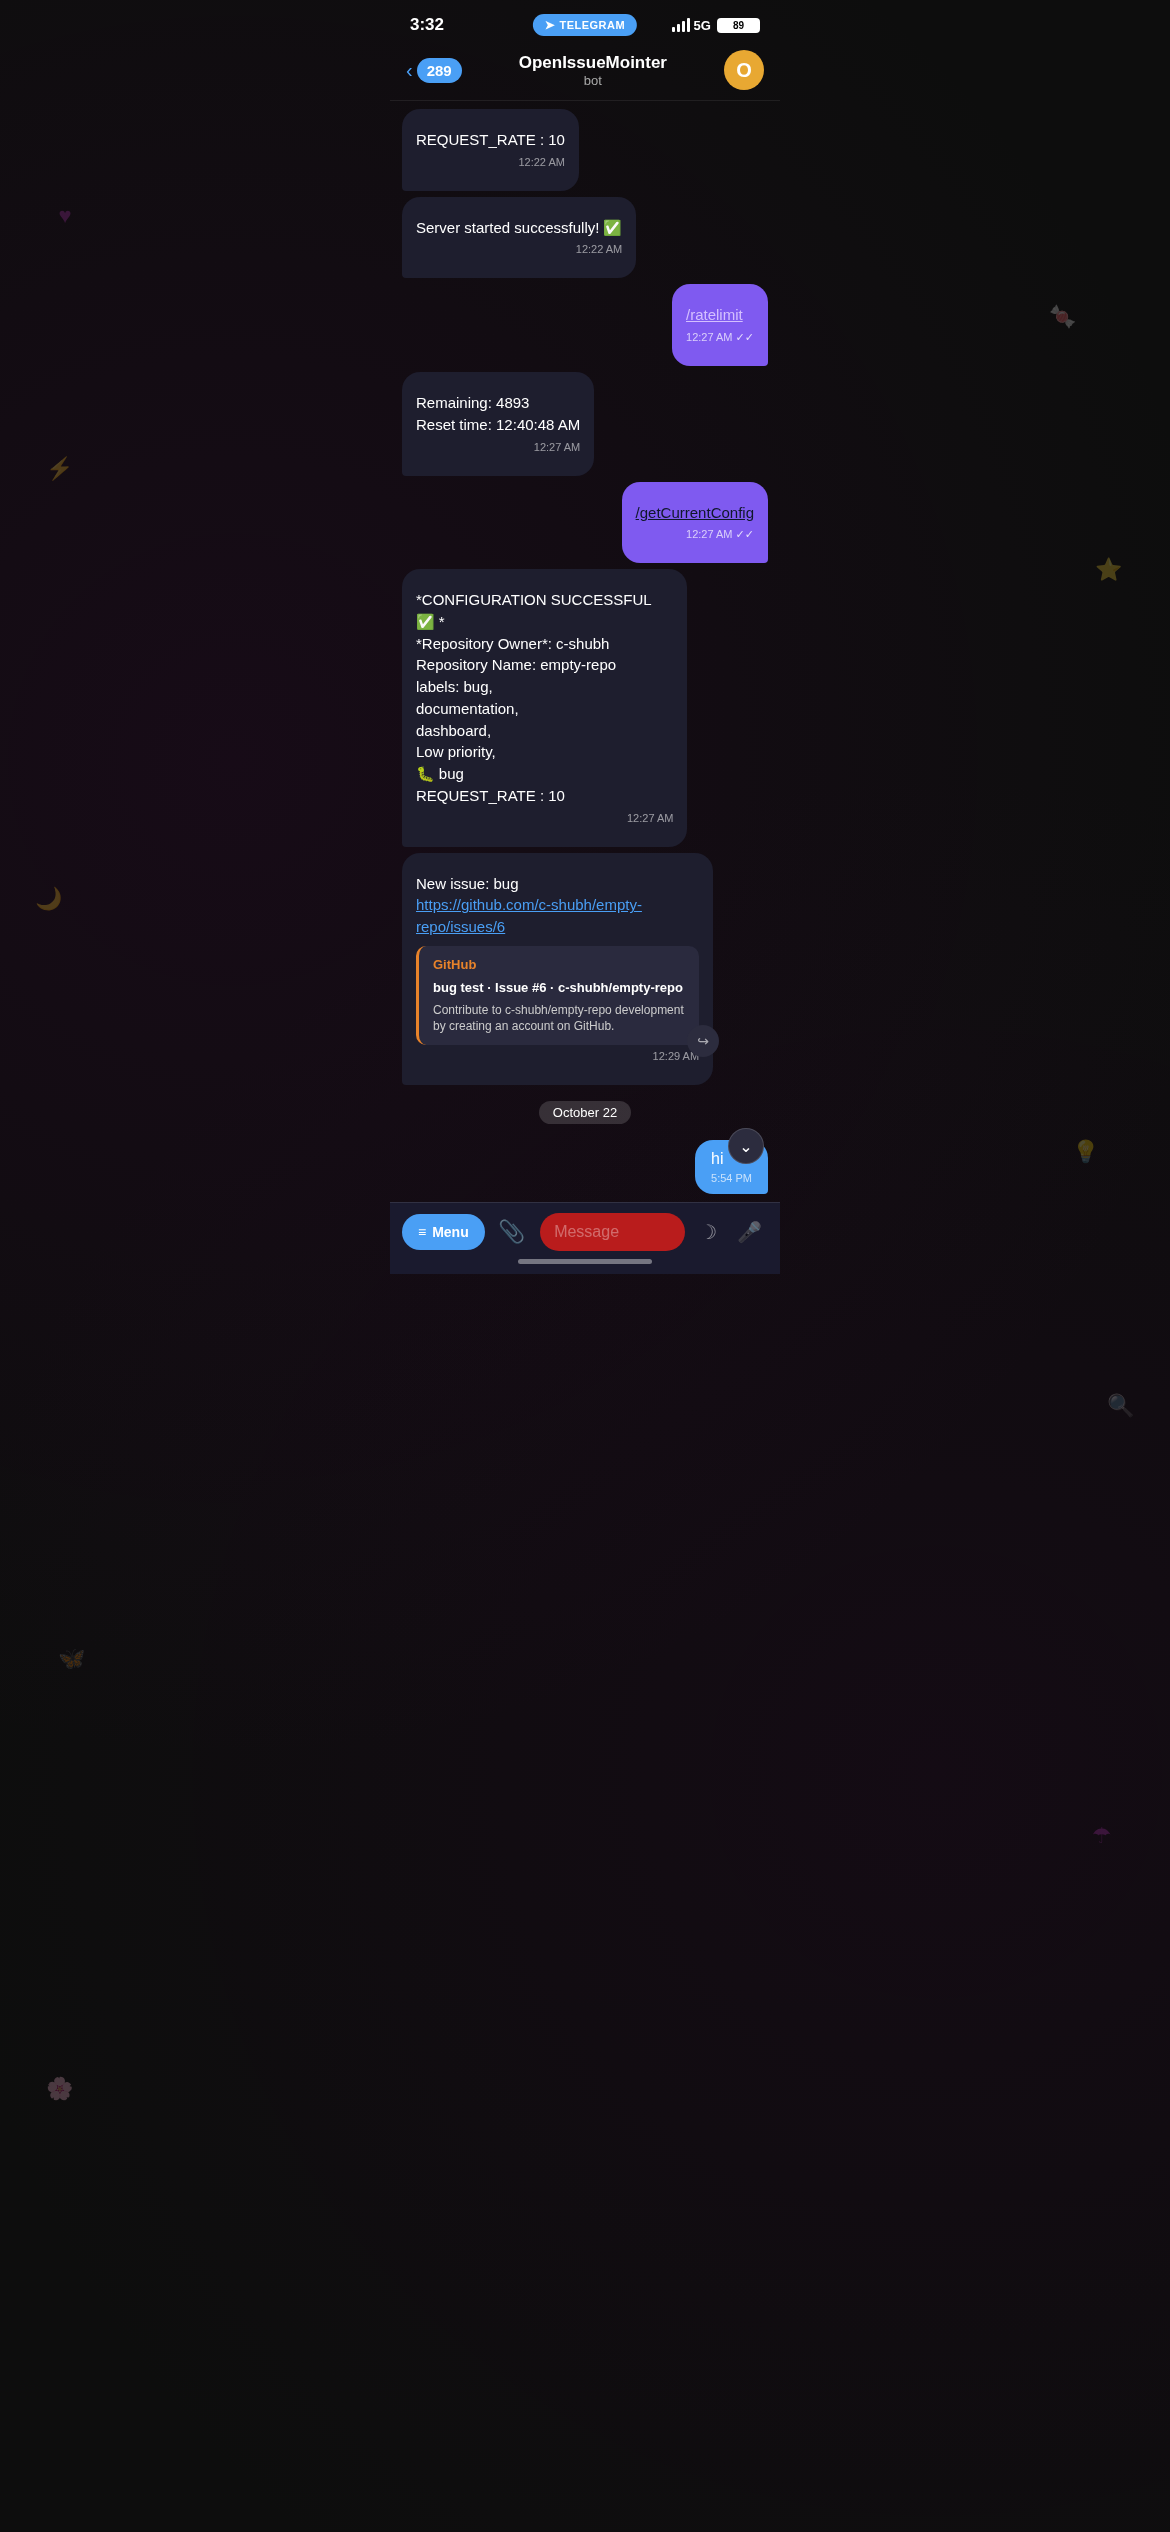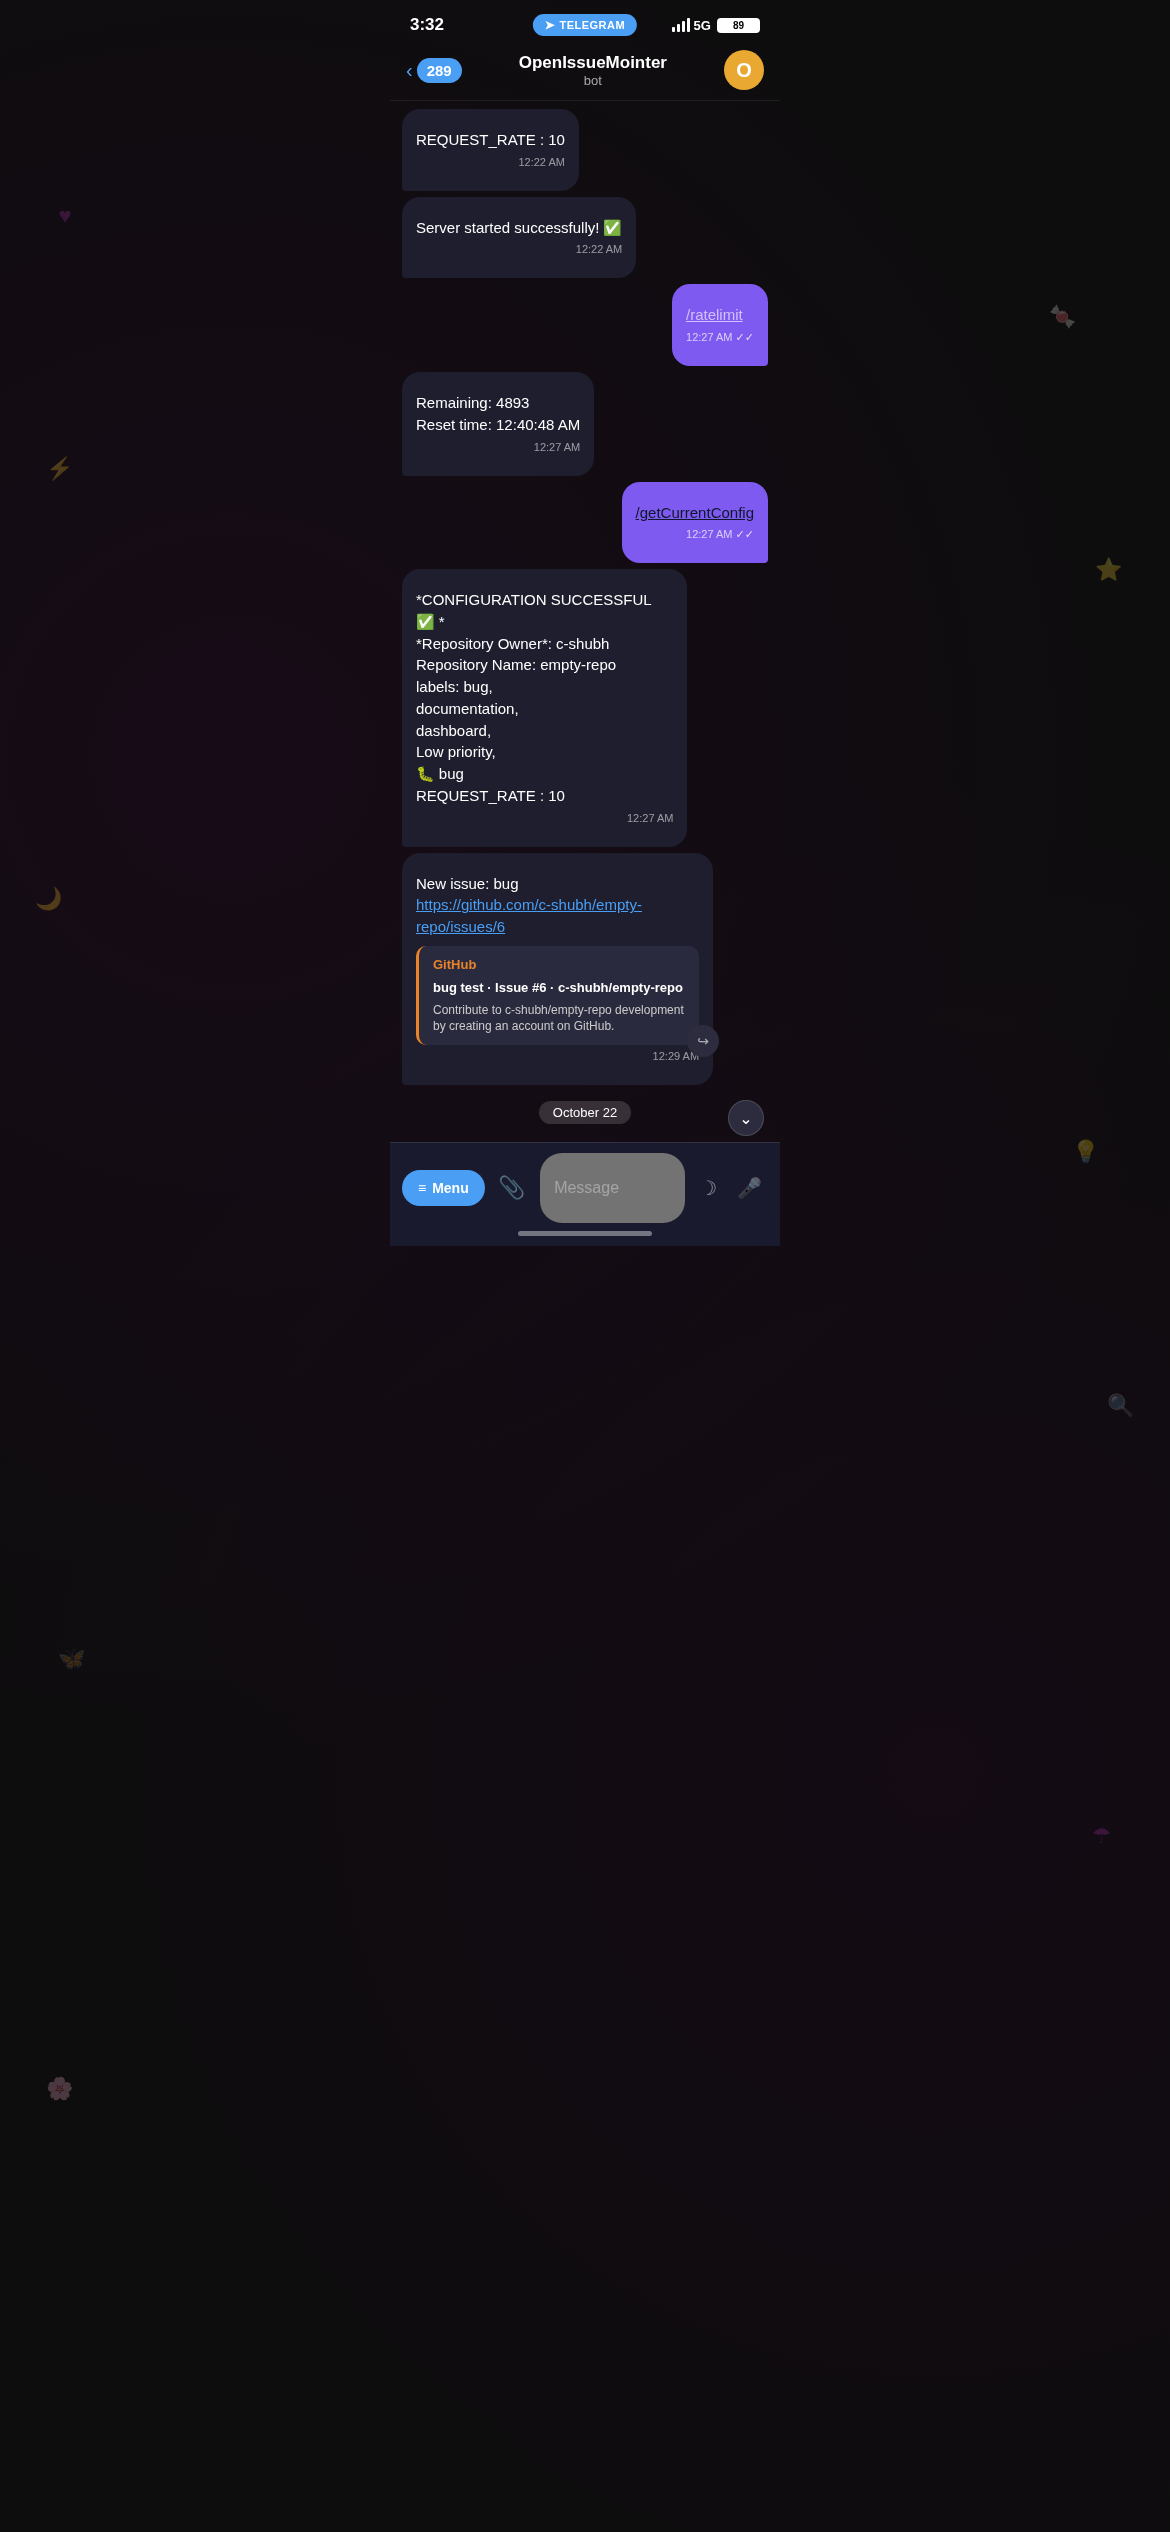--- a/index.html
+++ b/index.html
@@ -292,23 +292,23 @@
     .attach-btn {
       background: none;
       border: none;
       cursor: pointer;
       padding: 6px;
       color: rgba(255,255,255,0.5);
       font-size: 22px;
     }
     .msg-input-wrap {
       flex: 1;
-      background: #737373;
+      background: #b91c1c;
       border-radius: 22px;
-      padding: 26px 14px;
+      padding: 10px 14px;
       display: flex;
       align-items: center;
     }
     .msg-input-placeholder {
       color: rgba(255,255,255,0.35);
       font-size: 16px;
     }
     .bottom-icon-btn {
       background: none;
       border: none;
@@ -494,20 +494,28 @@
       </div>
       <div class="bubble-time">12:29 AM</div>
       <div class="forward-btn">↪</div>
     </div>
   </div>
 
   <div class="date-separator">
     <div class="date-pill">October 22</div>
   </div>
 
+  <div class="msg-row outgoing">
+    <div class="hi-bubble">
+      <span>hi</span>
+      <div class="bubble-time outgoing-time">
+        <span>5:54 PM</span>
+      </div>
+    </div>
+  </div>
 
 </div>
 
 <div class="scroll-down-fab">
   <span>⌄</span>
 </div>
 
 <div class="bottom-bar">
   <div class="bottom-bar-row">
     <button class="menu-btn">

